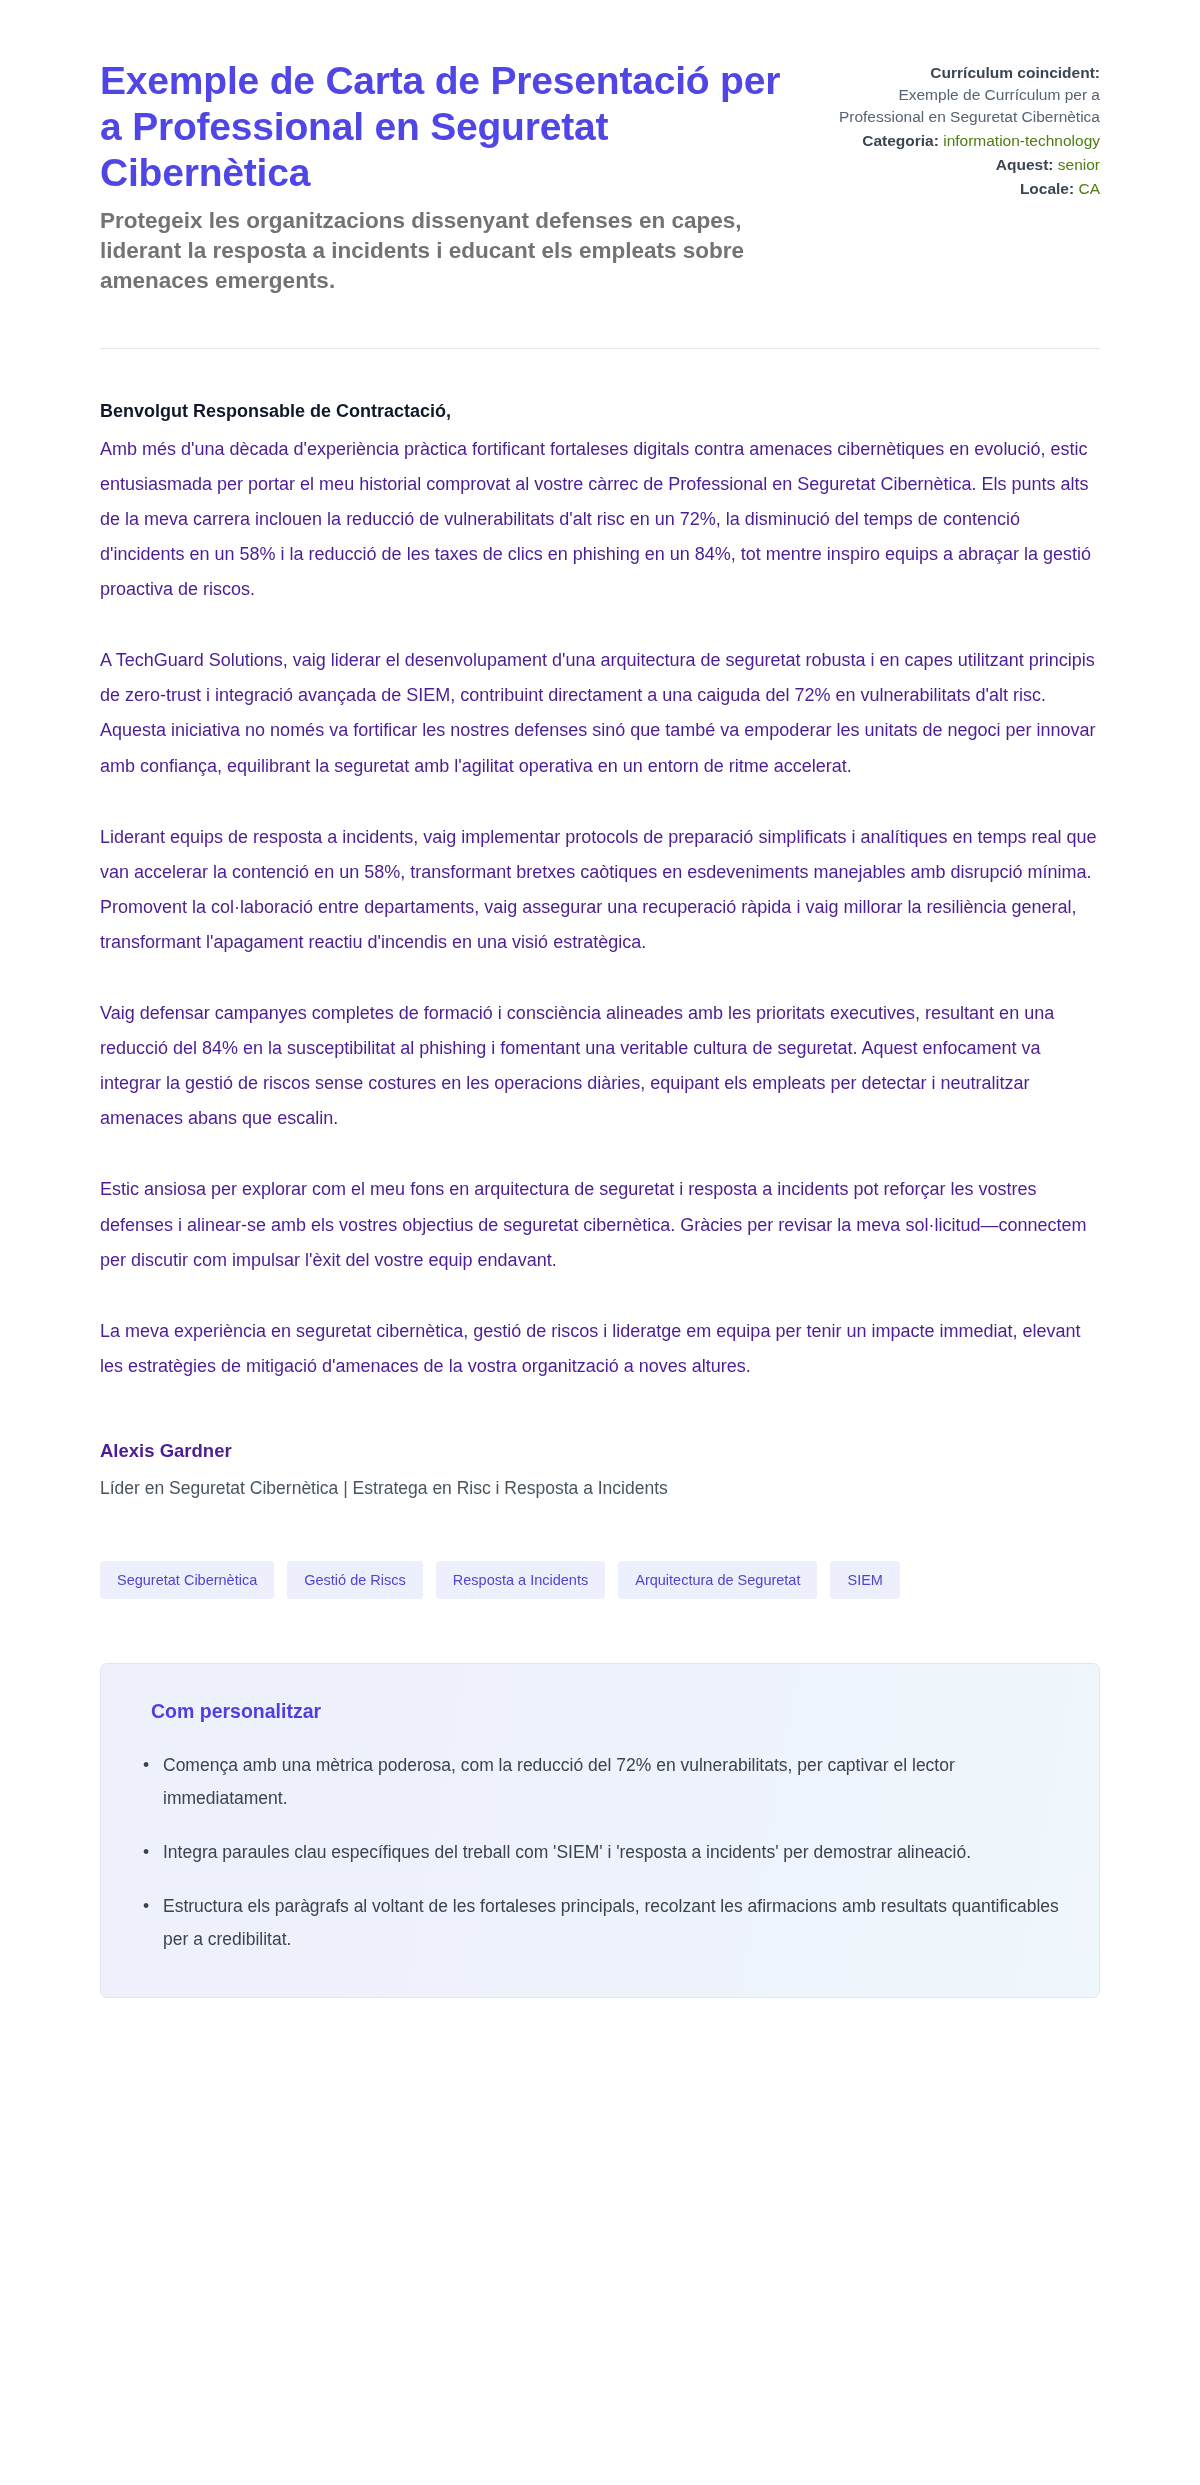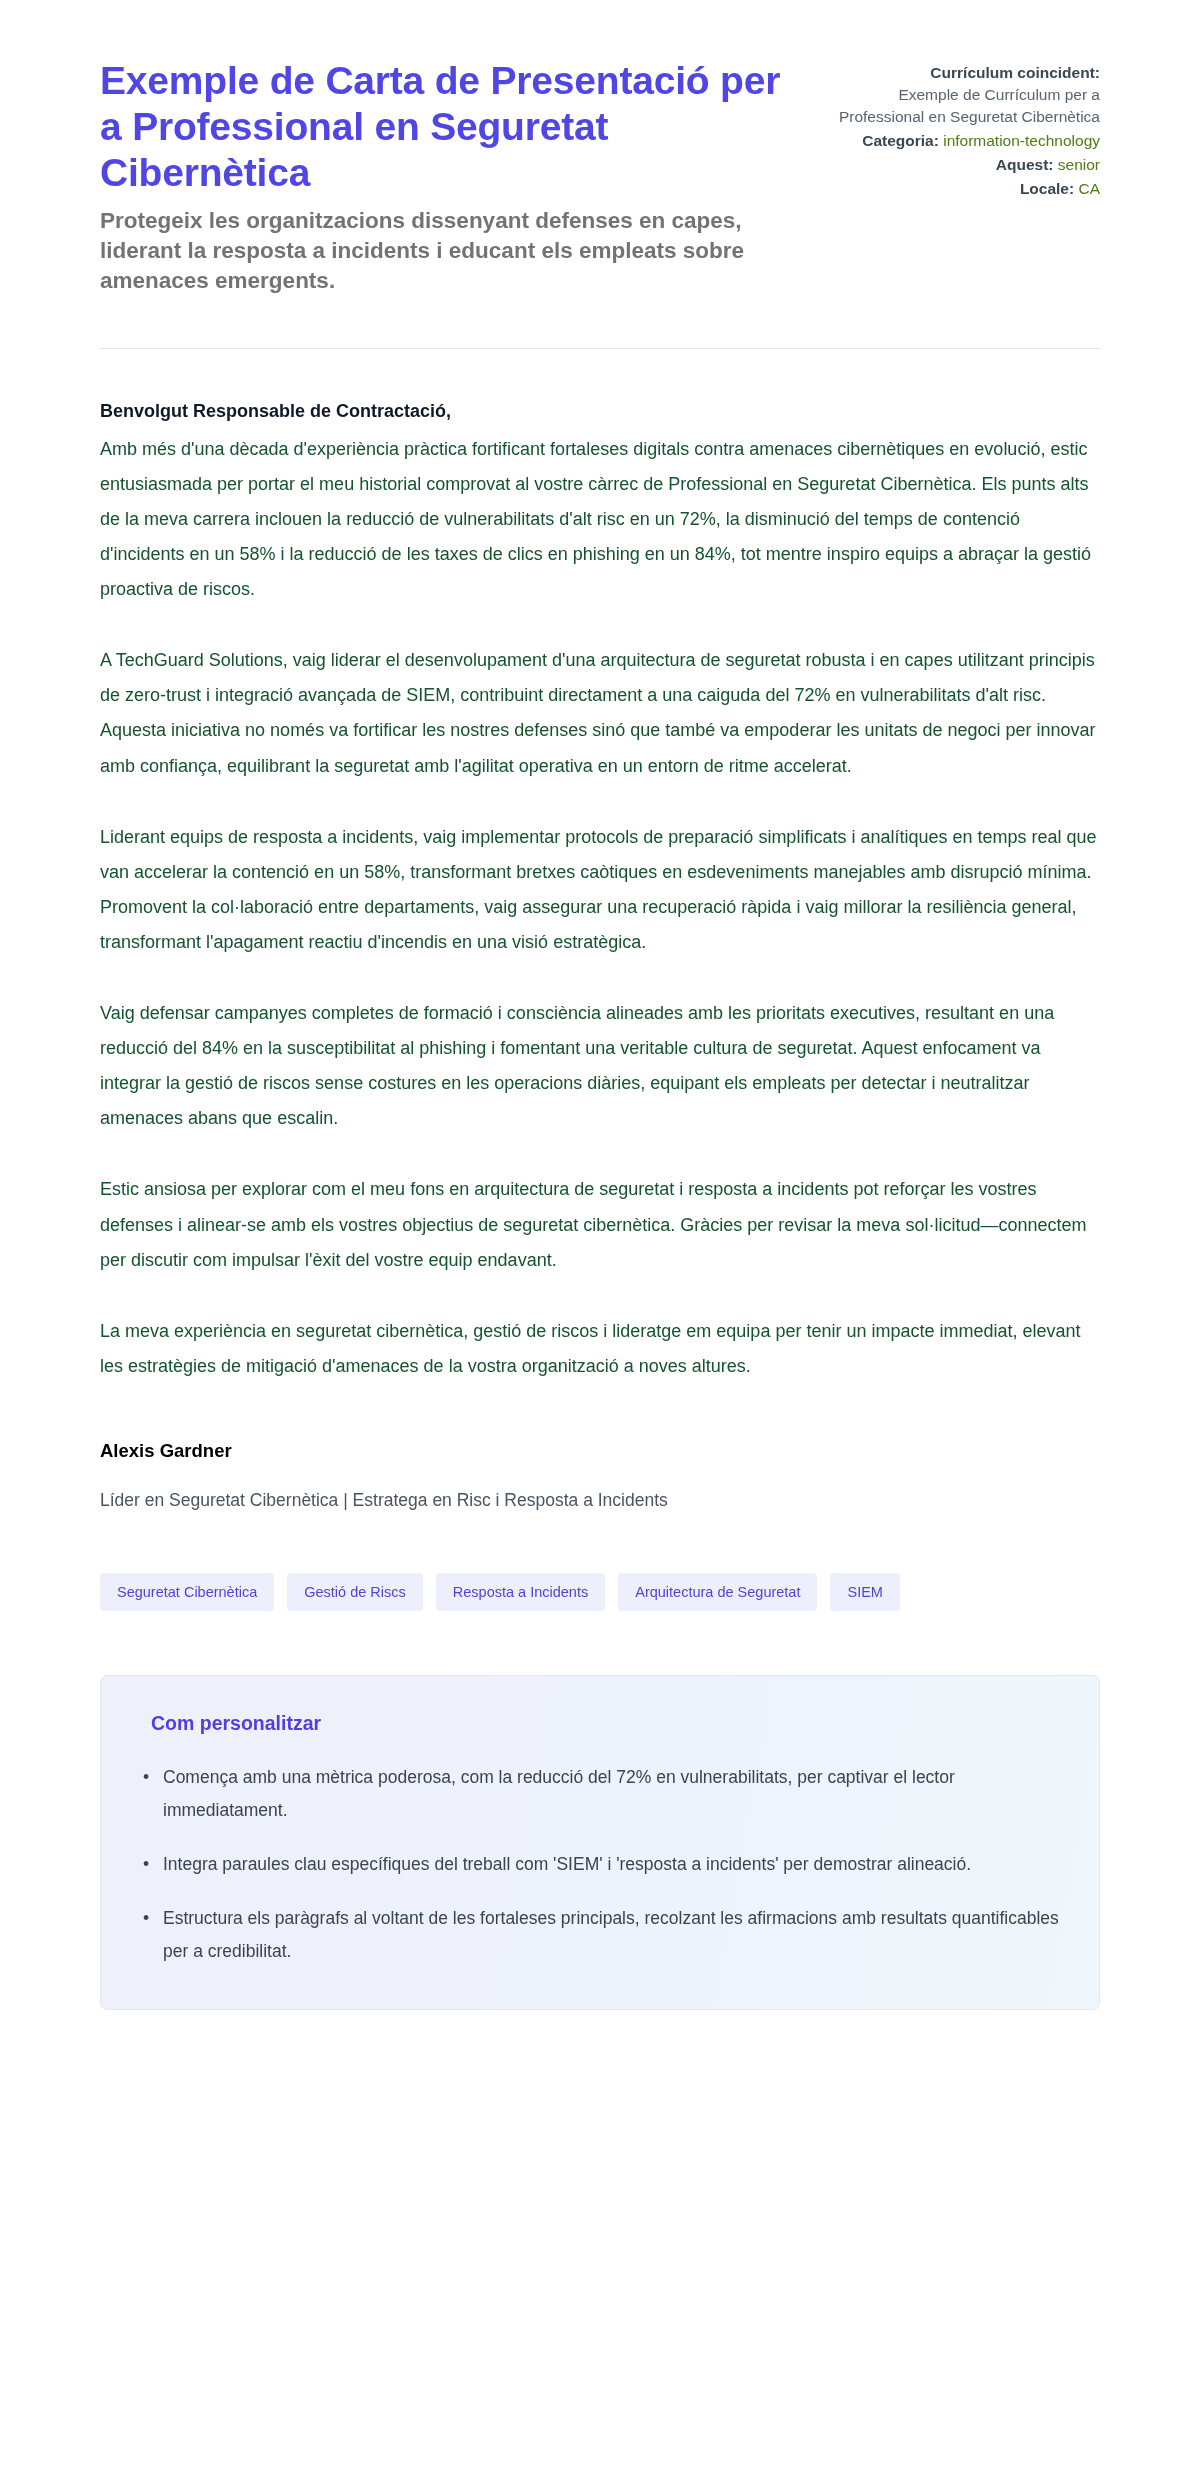--- a/index.html
+++ b/index.html
@@ -74,32 +74,32 @@
   .salutation {
     font-size: 18px;
     font-weight: bold;
     color: #0f172a;
     margin: 52px 0 0 0;
   }
   .body-copy { margin-top: 10px; }
   .para {
     font-size: 18px;
     line-height: 1.95;
-    color: #14532d;
+    color: #4c1d95;
     margin: 0 0 36px 0;
     max-width: 1010px;
   }
 
   
   .signature { margin-top: 56px; }
   .sig-name {
     font-size: 18.5px;
     font-weight: bold;
-    color: #000000;
-    margin: 0 0 28px 0;
+    color: #4c1d95;
+    margin: 0 0 16px 0;
   }
   .sig-role {
     font-size: 17.5px;
     color: #49545f;
     margin: 0;
   }
 
   
   .tags {
     display: flex;

